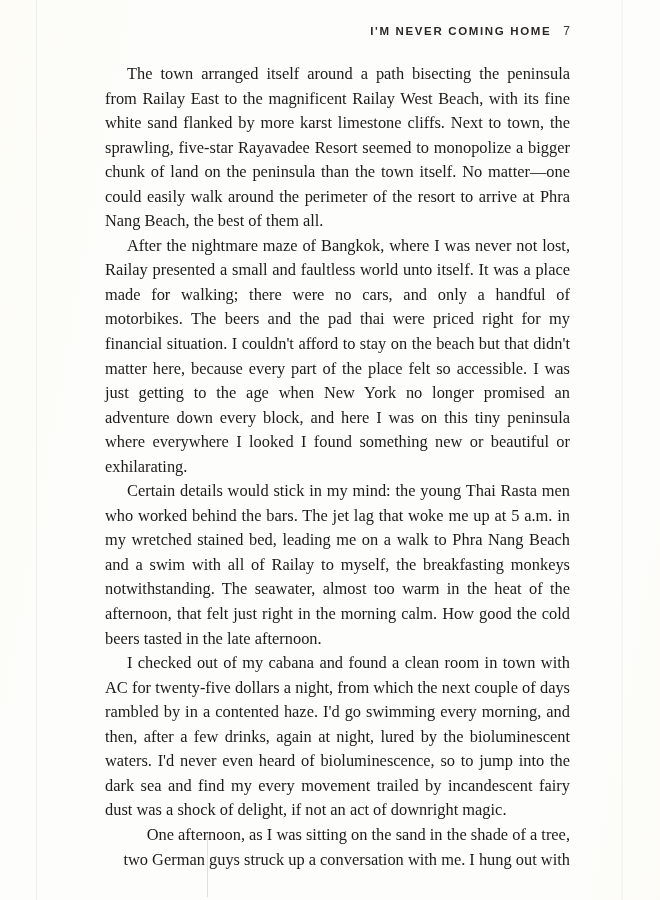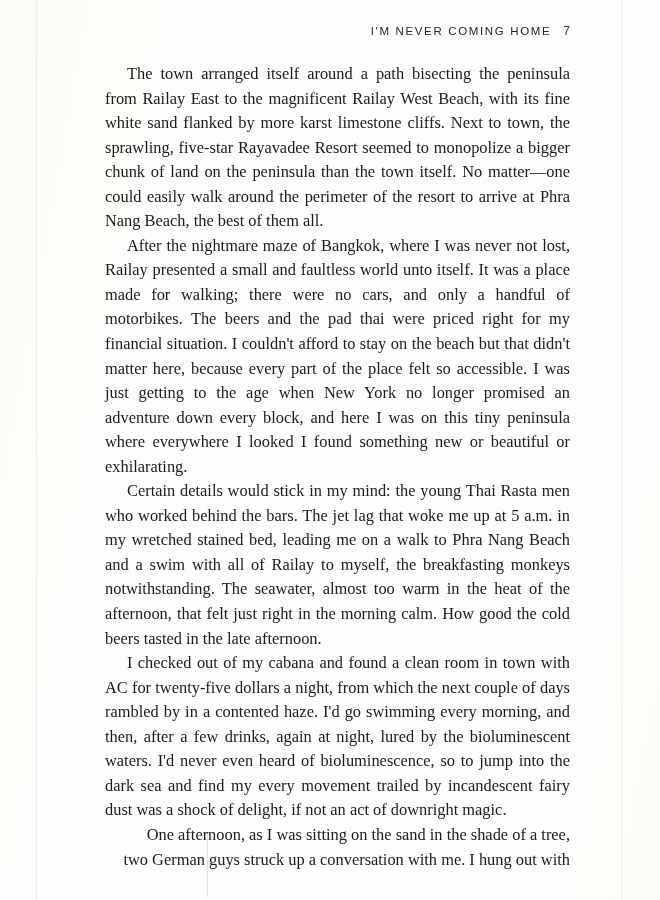--- a/index.html
+++ b/index.html
@@ -74,20 +74,21 @@
     justify-content: flex-end;
     align-items: baseline;
     color: #23211f;
   }
   .running-head-title {
     font-family: "Liberation Sans", "DejaVu Sans", sans-serif;
     font-size: 11.5px;
     letter-spacing: 1.65px;
     text-transform: uppercase;
     color: #2a2724;
+    font-weight: bold;
   }
   .running-head-folio {
     font-family: "Liberation Sans", "DejaVu Sans", sans-serif;
     font-size: 12px;
     margin-left: 12px;
     color: #3a3633;
   }
 
   
   .textblock {

